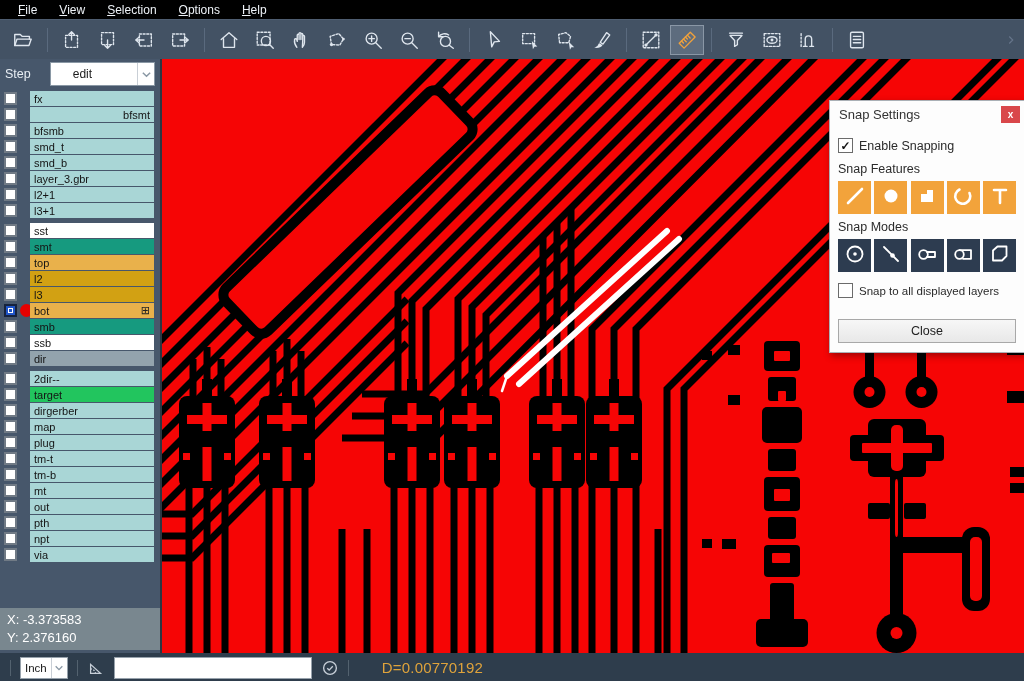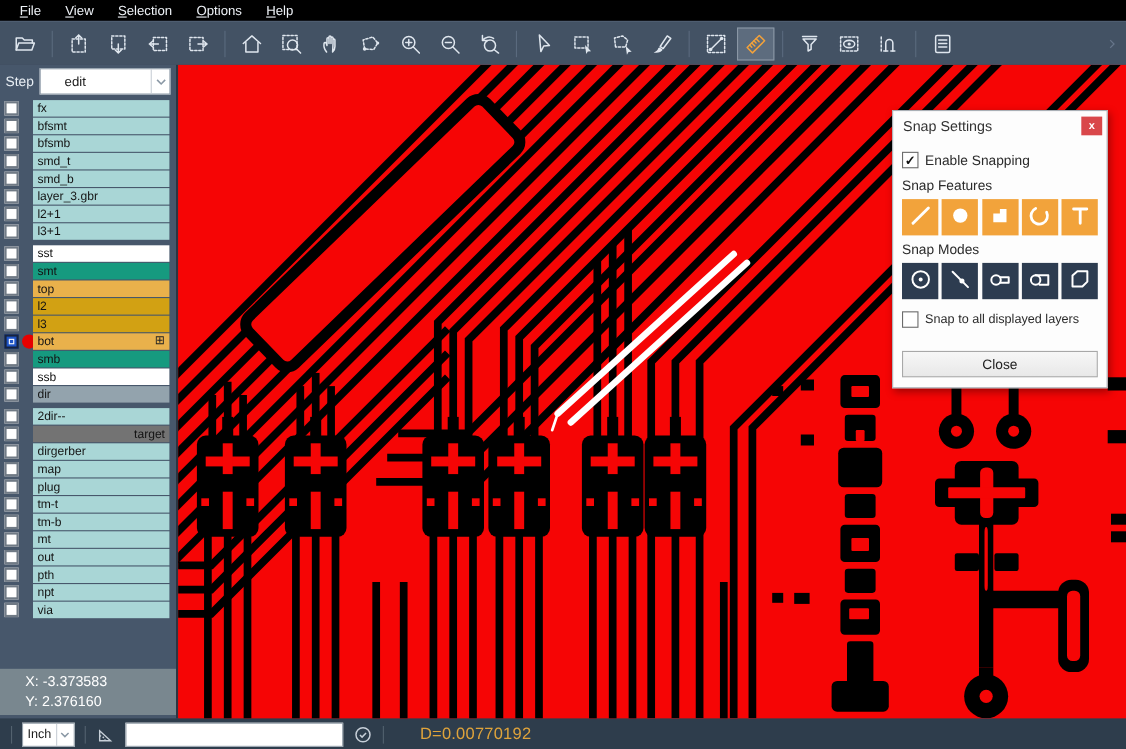--- a/index.html
+++ b/index.html
@@ -17,54 +17,54 @@
           border:1px solid transparent;padding:0;color:#dfe6ee;}
   .tb-btn.active{background:#5d6c7e;border-color:#8a97a6;color:#f0a13c;}
   .tb-btn svg{width:22px;height:22px;display:block;}
   .tb-sep{width:1px;height:24px;background:#5a6a7e;margin:0 5px;}
   .tb-overflow{margin-left:auto;color:#66758a;display:flex;align-items:center;}
   .tb-overflow svg{width:14px;height:14px;}
   
   .main{display:flex;height:594px;}
   
   .sidebar{width:162px;background:#47576b;display:flex;flex-direction:column;border-right:2px solid #2b3642;box-sizing:border-box;}
-  .step-row{height:30px;display:flex;align-items:center;padding:0 5px;gap:5px;flex:0 0 auto;}
+  .step-row{height:30px;display:flex;align-items:center;padding:0 5px;gap:19px;flex:0 0 auto;}
   .step-label{color:#e8eef4;font-size:12.5px;}
   .step-select{flex:1;height:22px;background:#fff;border:1px solid #8a98a5;display:flex;align-items:center;}
   .step-value{flex:1;font-size:12px;color:#1a1a1a;padding-left:22px;}
   .step-chev{width:16px;height:100%;display:flex;align-items:center;justify-content:center;border-left:1px solid #c9cfd6;color:#8a98a5;}
   .step-chev svg{width:11px;height:11px;}
   .layer-list{padding-top:2px;}
   .layer-group{margin-bottom:5px;}
   .lrow{height:15px;margin-bottom:1px;position:relative;}
   .lchk{position:absolute;left:4px;top:1px;width:9px;height:9px;background:#fff;border:2px solid #707a85;}
   .lchk.sel{background:#1f55c8;border-color:#16233d;}
   .lchk.sel .chk-in{position:absolute;left:2px;top:2px;width:3px;height:3px;border:1px solid #fff;}
   .ldot{position:absolute;left:20px;top:1px;width:13px;height:13px;border-radius:50%;background:var(--active-red,#e60000);}
   .lcell{position:absolute;left:30px;right:6px;top:0;bottom:0;display:flex;align-items:center;
          padding:0 4px;font-size:11px;color:#141414;}
   .lcell .lgrid{margin-left:auto;font-size:11px;line-height:11px;color:#222;}
   .statusbox{margin-top:auto;margin-bottom:3px;background:#79878f;color:#fff;font-size:13px;
-             padding:3px 23px;line-height:18px;flex:0 0 auto;}
+             padding:3px 7px;line-height:18px;flex:0 0 auto;}
   
   .canvas-wrap{flex:1;position:relative;background:var(--red,#f60505);}
   .canvas-wrap svg{display:block;}
   
   .bottombar{height:29px;background:#2e3d4c;display:flex;align-items:center;padding:0 10px;gap:9px;}
   .bb-sep{width:1px;height:16px;background:#53626f;}
   .unit-select{height:20px;background:#fff;border:1px solid #97a2ac;display:flex;align-items:center;}
   .unit-value{font-size:11.5px;color:#1a1a1a;padding:0 4px;}
   .unit-chev{width:15px;height:100%;display:flex;align-items:center;justify-content:center;border-left:1px solid #c9cfd6;color:#8a98a5;}
   .unit-chev svg{width:10px;height:10px;}
   .bb-icon{color:#c7cfd8;display:flex;align-items:center;}
   .bb-icon svg{width:18px;height:18px;}
   .bb-input{width:188px;height:20px;border:1px solid #97a2ac;background:#fff;font-size:12px;padding:0 4px;}
   .d-readout{color:var(--readout-orange,#dfa33b);font-size:15px;letter-spacing:.2px;margin-left:24px;}
   
-  .dialog{position:absolute;left:811px;top:100px;width:196px;background:#fdfdfd;border:1px solid #aab0b6;
+  .dialog{position:absolute;left:829px;top:100px;width:196px;background:#fdfdfd;border:1px solid #aab0b6;
           box-shadow:2px 3px 7px rgba(0,0,0,.35);box-sizing:border-box;}
   .dlg-title{display:flex;align-items:center;padding:5px 4px 3px 9px;}
   .dlg-title-text{font-size:13px;color:#333;flex:1;}
   .dlg-close{width:19px;height:17px;background:#d9474a;color:#fff;font-size:10px;font-weight:bold;
              display:flex;align-items:center;justify-content:center;border:none;padding:0;line-height:1;}
   .dlg-body{padding:7px 8px 9px 8px;}
   .chk-row{display:flex;align-items:center;gap:6px;margin:5px 0 9px 0;}
   .dchk{width:13px;height:13px;background:#fff;border:1.5px solid #6b6b6b;position:relative;flex:0 0 auto;
         display:flex;align-items:center;justify-content:center;font-size:12px;font-weight:bold;color:#111;line-height:1;}
   .chk-label{font-size:12.5px;color:#2b2b2b;}
@@ -303,21 +303,21 @@
     <div class="layer-list" id="layerlist">
         <div class="layer-group">
           <div class="lrow">
             <span class="lchk"></span>
             <div class="lcell" style="background: rgb(169, 214, 214);">
               <span>fx</span>
             </div>
           </div>
           <div class="lrow">
             <span class="lchk"></span>
-            <div class="lcell" style="background: rgb(169, 214, 214);">
+            <div class="lcell" style="background: rgb(169, 214, 214); justify-content: flex-end;">
               <span>bfsmt</span>
             </div>
           </div>
           <div class="lrow">
             <span class="lchk"></span>
             <div class="lcell" style="background: rgb(169, 214, 214);">
               <span>bfsmb</span>
             </div>
           </div>
           <div class="lrow">
@@ -413,21 +413,21 @@
         </div>
         <div class="layer-group">
           <div class="lrow">
             <span class="lchk"></span>
             <div class="lcell" style="background: rgb(169, 214, 214);">
               <span>2dir--</span>
             </div>
           </div>
           <div class="lrow">
             <span class="lchk"></span>
-            <div class="lcell" style="background: #737373; justify-content: flex-end;">
+            <div class="lcell" style="background: #22c55e;">
               <span>target</span>
             </div>
           </div>
           <div class="lrow">
             <span class="lchk"></span>
             <div class="lcell" style="background: rgb(169, 214, 214);">
               <span>dirgerber</span>
             </div>
           </div>
           <div class="lrow">

